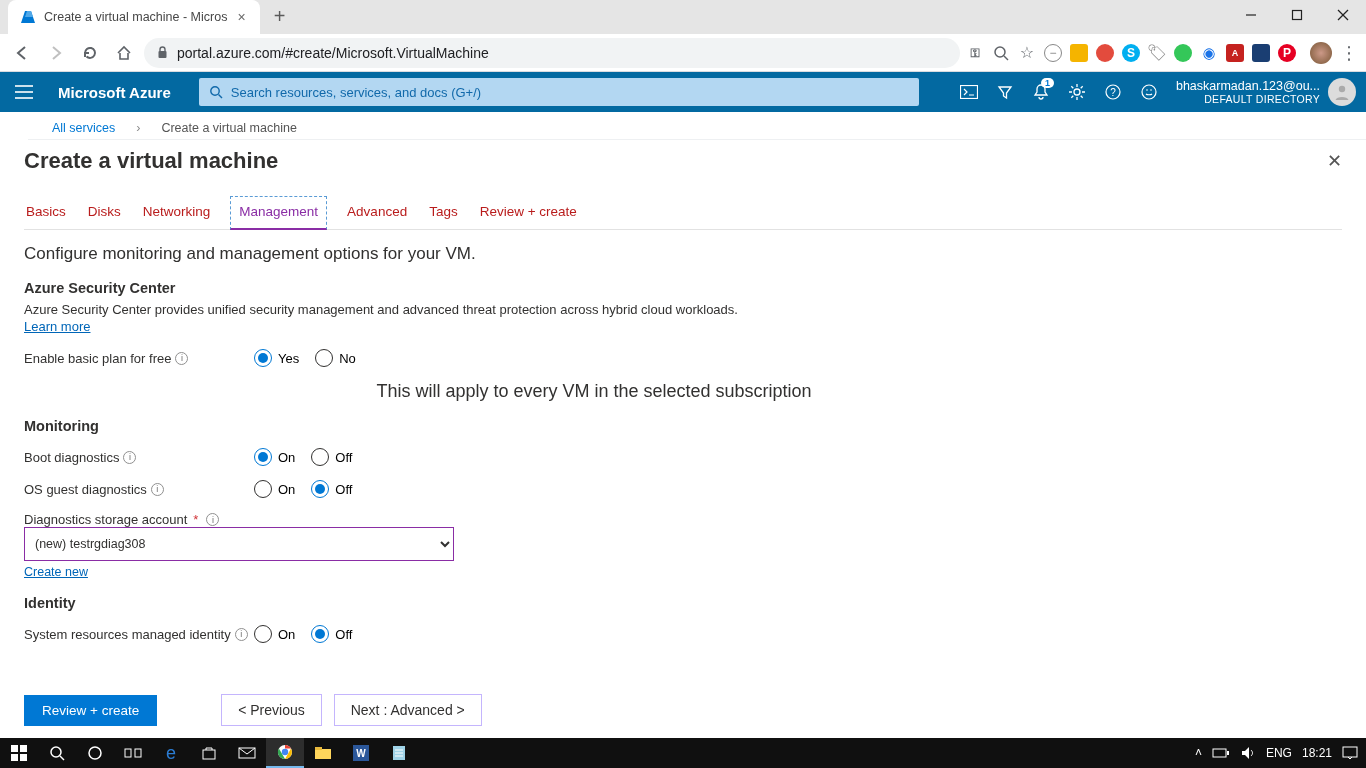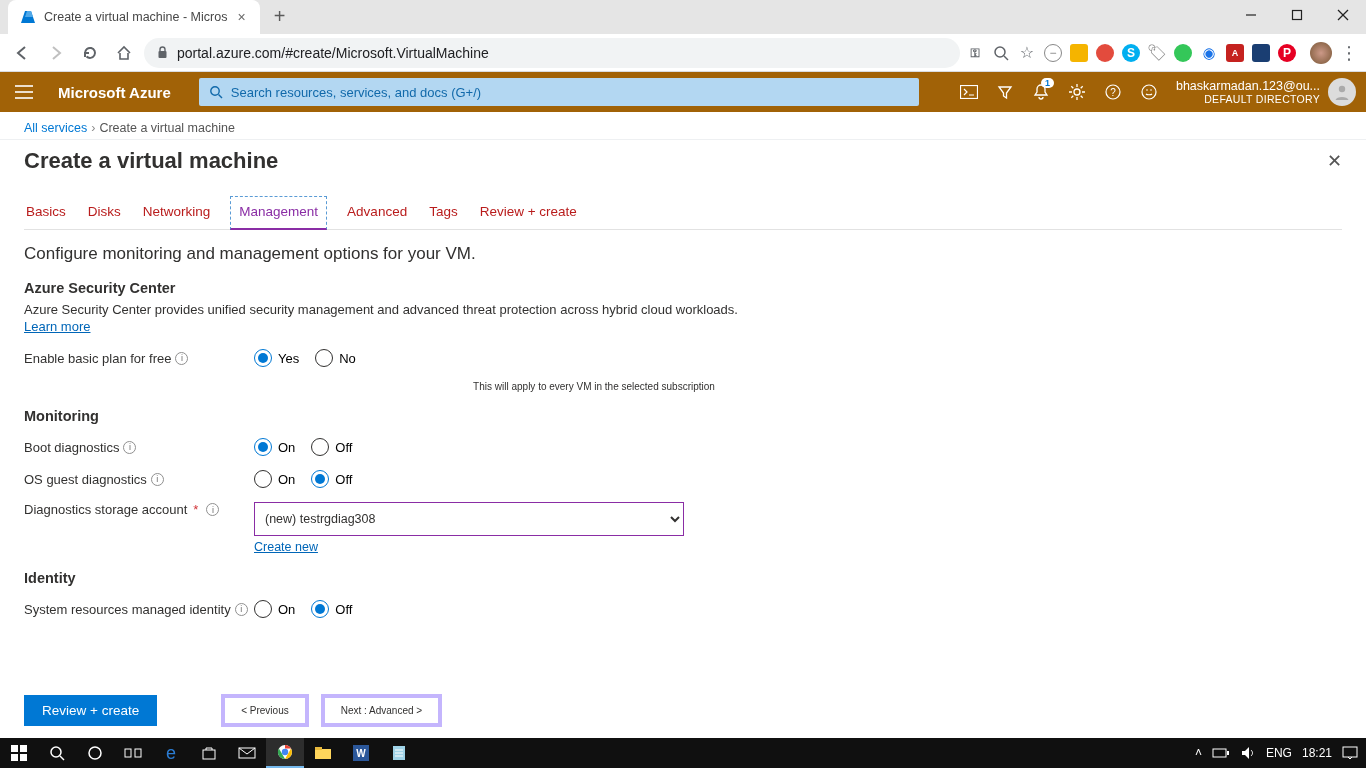--- a/index.html
+++ b/index.html
@@ -12,35 +12,35 @@
   .newtab { width:28px;height:28px;display:flex;align-items:center;justify-content:center;color:#5a5a5a;font-size:20px;margin-left:6px;margin-top:2px;}
   .win-controls { margin-left:auto; display:flex;}
   .win-controls div{ width:46px;height:30px;display:flex;align-items:center;justify-content:center;color:#2c2c2c;}
   .chrome-toolbar{ height:38px; background:#fff; display:flex; align-items:center; padding:0 8px; gap:6px; border-bottom:1px solid #dadce0;}
   .ct-btn{ width:28px;height:28px;display:flex;align-items:center;justify-content:center;color:#616161;border-radius:50%;}
   .ct-btn.disabled{color:#b8b8b8;}
   .omnibox{ flex:1; height:30px; background:#f1f3f4; border-radius:15px; display:flex; align-items:center; padding:0 12px; gap:8px; font-size:14px; color:#202124;text-align:center;}
   .ext-icons{ display:flex; gap:8px; align-items:center;}
   .ext-icons .ei{ width:18px;height:18px;border-radius:3px;display:flex;align-items:center;justify-content:center;font-size:12px;}
   
-  .az-header{ height:40px; background:#a16207; display:flex; align-items:center; color:#fff;}
+  .az-header{ height:40px; background:#0369a1; display:flex; align-items:center; color:#fff;}
   .az-hamburger{ width:48px;height:40px;display:flex;align-items:center;justify-content:center;}
   .az-brand{ font-weight:600; font-size:15px; padding:0 10px;}
   .az-search{ flex:0 0 720px; margin-left:18px; height:28px; background:#b3d7f2; border-radius:2px; display:flex; align-items:center; padding:0 10px; gap:8px; color:#0062ad;}
   .az-search input{ border:none;background:transparent; flex:1; font-size:13px; color:#0062ad;}
   .az-search input::placeholder{color:#1169aa;}
   .az-icons{ margin-left:auto; display:flex; align-items:center; gap:2px;}
   .az-icons .ai{ width:34px;height:40px;display:flex;align-items:center;justify-content:center; position:relative;}
   .badge{ position:absolute; top:6px; right:4px; background:#fff; color:#0078d4; border-radius:8px; font-size:9px; padding:0 4px; font-weight:700;}
   .az-user{ padding:0 10px; display:flex; align-items:center; gap:8px; font-size:12px; line-height:1.15;}
   .az-user .av{ width:28px;height:28px;border-radius:50%;background:#dcdcdc;display:flex;align-items:center;justify-content:center;color:#888;}
   .az-user .u1{font-size:12.5px;}
   .az-user .u2{font-size:10.5px;letter-spacing:0.3px; text-align:right;}
   
-  .az-breadcrumb{ height:28px; display:flex; align-items:center; gap:4px; padding:4px 24px 0; font-size:12.5px; color:#555; border-bottom:1px solid #eef0f2;}
+  .az-breadcrumb{ height:28px; display:flex; align-items:center; gap:21px; padding:4px 24px 0; font-size:12.5px; color:#555; border-bottom:1px solid #eef0f2;margin-left:28px;}
   .az-breadcrumb a{ color:#0078d4; text-decoration:none;}
   .az-breadcrumb .sep{color:#888;}
   
   .blade-head{ display:flex; align-items:center; padding:8px 24px 4px; }
   .blade-title{ font-size:22px; font-weight:600; color:#323130;}
   .blade-close{ margin-left:auto; font-size:18px; color:#555;}
   .blade-body{ padding:6px 24px 0; height:522px; overflow-y:auto; position:relative; }
   
   .tabs{ display:flex; gap:18px; border-bottom:1px solid #e2e2e2; margin-top:12px;}
   .tabs .t{ font-size:13.5px; color:#b91c1c; padding:8px 2px 10px; cursor:default;}
@@ -52,27 +52,27 @@
   
   .row{ display:flex; align-items:center; margin:14px 0;}
   .row .lbl{ width:230px; font-size:13px; color:#323130; display:flex; align-items:center; gap:4px;}
   .info{ width:13px;height:13px;border:1px solid #909090;border-radius:50%;display:inline-flex;align-items:center;justify-content:center;font-size:9px;color:#707070;}
   .req{ color:#d13438; margin:0 4px 0 2px; }
   .opts{ display:flex; align-items:flex-end; gap:16px;}
   .radio{ display:flex; align-items:center; gap:6px; font-size:13px;}
   .rb{ width:18px;height:18px;border:1.5px solid #323130;border-radius:50%;display:flex;align-items:center;justify-content:center; background:#fff;}
   .rb.sel{ border-color:#0078d4;}
   .rb.sel::after{ content:""; width:10px;height:10px;border-radius:50%;background:#0078d4;}
-  .note{ font-size:10px; color:#323130; margin:4px 0 10px 0; text-align:center;}
+  .note{ font-size:18px; color:#323130; margin:4px 0 10px 0; text-align:center;}
   select.az{ width:430px; height:34px; border:1px solid #8a2da5; font-size:12.5px; padding:2px 6px; background:#fff; color:#323130;}
   .createnew{ font-size:12.5px; color:#0066b8; margin-top:4px; display:block;}
   
   .blade-footer{ position:absolute; left:0; right:0; bottom:30px; height:56px; background:#fff; padding:12px 24px; display:flex; align-items:center; gap:12px;}
   .btn-primary{ background:#0078d4; color:#fff; border:none; font-size:13.5px; padding:8px 18px;}
-  .btn-sec{ background:#fff; border:4px solid #c4b5fd; font-size:10px; padding:7px 16px; color:#323130;}
+  .btn-sec{ background:#fff; border:1px solid #c4b5fd; font-size:14px; padding:7px 16px; color:#323130;}
   
   .taskbar{ position:absolute; left:0;right:0;bottom:0; height:30px; background:#101010; display:flex; align-items:center; color:#fff; font-size:12px;}
   .taskbar .tb{ width:38px;height:30px;display:flex;align-items:center;justify-content:center;}
   .taskbar .tray{ margin-left:auto; display:flex; align-items:center; gap:10px; padding-right:8px;}
   svg{display:block;}
 </style>
 </head>
 <body>
 
 <div class="win-titlebar">
@@ -311,21 +311,21 @@
           <span class="rb"></span>
           <span>On</span>
         </label>
       <label class="radio">
           <span class="rb sel"></span>
           <span>Off</span>
         </label>
     </div>
   </div>
 
-  <div class="row" style="align-items:flex-start;">
+  <div class="row" style="align-items:flex-start;flex-direction:column;">
     <div class="lbl">
       <span>Diagnostics storage account</span>
         <span class="req">*</span>
         <span class="info">i</span>
     </div>
     <div>
       <select class="az">
         <option>(new) testrgdiag308</option>
       </select>
       <a href="#" class="createnew">Create new</a>

